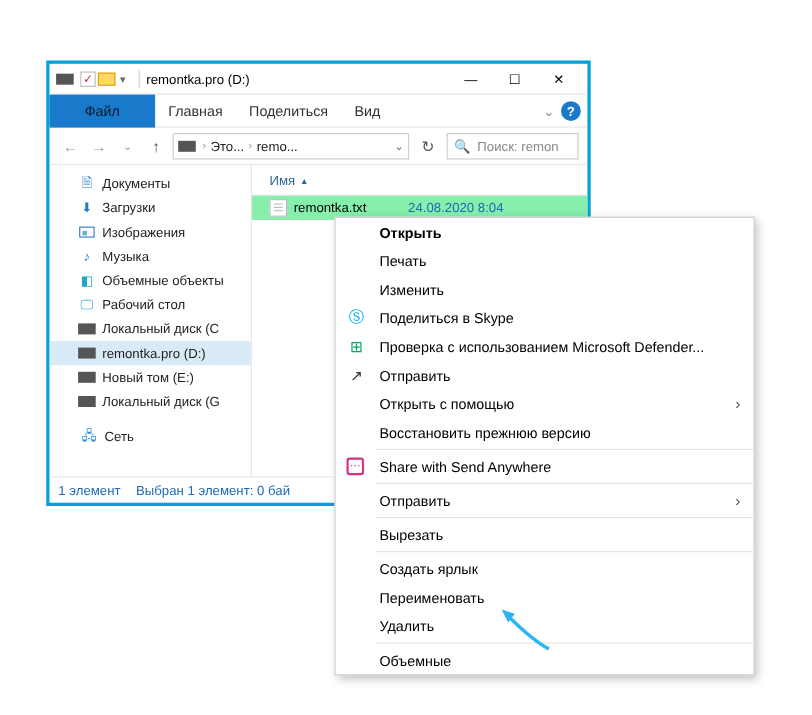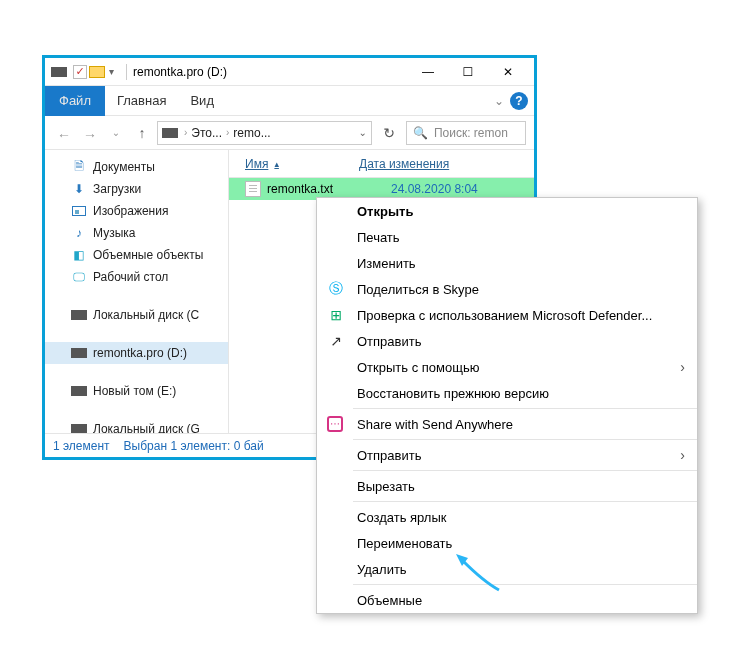--- a/index.html
+++ b/index.html
@@ -44,21 +44,21 @@
   .titlebar .icon-dd { color:#666;font-size:10px;margin-right:6px; }
   .titlebar .title { font-size:12px; }
   .titlebar .spacer { flex:1; }
   .winbtn {
     width:40px;height:26px;display:flex;align-items:center;justify-content:center;font-family:"Segoe UI Symbol",sans-serif;font-size:12px;color:#000;
   }
   .ribbon {
     height:30px;display:flex;align-items:center;border-bottom:1px solid #e5e5e5;padding-right:6px;
   }
   .ribbon .file-tab {
-    background:#1979ca;color:#e5e5e5;height:30px;display:flex;align-items:center;padding:0 14px;font-size:13px;
+    background:#1979ca;color:#0f172a;height:30px;display:flex;align-items:center;padding:0 32px;font-size:13px;
   }
   .ribbon .tab {
     padding:0 12px;font-size:13px;color:#333;height:30px;display:flex;align-items:center;
   }
   .ribbon .rspacer{flex:1;}
   .ribbon .chev{color:#888;font-size:12px;padding:0 6px;}
   .ribbon .help{width:18px;height:18px;border-radius:50%;background:#1979ca;color:#fff;display:flex;align-items:center;justify-content:center;font-size:12px;font-weight:bold;}
   .navrow {
     height:34px;display:flex;align-items:center;padding:0 8px;gap:4px;border-bottom:1px solid #e5e5e5;
   }
@@ -76,54 +76,54 @@
     width:120px;height:24px;border:1px solid #ccc;display:flex;align-items:center;padding:0 6px;gap:6px;color:#888;overflow:hidden;
   }
   .searchbox .sicon{font-size:12px;color:#888;}
   .body{flex:1;display:flex;min-height:0;}
   .sidebar{
     width:184px;border-right:1px solid #e5e5e5;overflow:hidden;padding-top:6px;
   }
   .sb-item{
     height:22px;display:flex;align-items:center;padding-left:26px;gap:6px;font-size:12px;color:#222;white-space:nowrap;
   }
-  .sb-item.indent2{margin-top:16px;}
+  .sb-item.indent2{}
   .sb-item.selected{background:#d9eaf7;}
   .sb-ico{width:16px;height:14px;display:flex;align-items:center;justify-content:center;font-size:12px;}
   .ic-docs{color:#2a7abf;}
   .ic-down{color:#2a7abf;}
   .ic-img{border:1px solid #2a7abf;width:14px;height:10px;position:relative;}
   .ic-img::after{content:"";position:absolute;left:2px;top:3px;width:4px;height:4px;background:#6ac;} 
   .ic-music{color:#2a7abf;}
   .ic-cube{color:#21a6c9;}
   .ic-desk{color:#21a6c9;}
   .ic-drive{width:16px;height:10px;background:#555;}
   .ic-net{color:#1e88e5;}
   .chev-side{position:relative;}
   .chev-side::before{content:"›";position:absolute;left:-14px;color:#888;font-size:12px;}
   .filepane{flex:1;display:flex;flex-direction:column;}
   .colhdr{
-    height:28px;display:flex;align-items:center;border-bottom:1px solid #e5e5e5;padding-left:16px;gap:4px;color:#2a6496;font-size:12px;text-decoration:underline;
+    height:28px;display:flex;align-items:center;border-bottom:1px solid #e5e5e5;padding-left:16px;gap:4px;color:#2a6496;font-size:12px;
   }
   .colhdr .col-name{width:110px;display:flex;align-items:center;gap:6px;}
   .colhdr .sort{font-size:9px;}
   .colhdr .col-date{flex:1;}
   .filerow{
     height:22px;display:flex;align-items:center;padding-left:16px;background:#86efac;font-size:12px;
   }
   .filerow .fico{width:16px;height:16px;background:#fff;border:1px solid #bbb;margin-right:6px;position:relative;}
   .filerow .fico::after{content:"";position:absolute;left:3px;top:3px;right:3px;height:1px;background:#bbb;box-shadow:0 3px 0 #bbb,0 6px 0 #bbb;}
   .filerow .fname{width:104px;color:#000;}
-  .filerow .fdate{color:#1e6bb8;margin-left:20px;}
+  .filerow .fdate{color:#1e6bb8;}
   .statusbar{
     height:24px;border-top:1px solid #e5e5e5;display:flex;align-items:center;padding:0 8px;gap:14px;font-size:12px;color:#1e6bb8;
   }
   
   .ctxmenu{
-    position:absolute;left:316px;top:197px;width:382px;background:#fff;border:1px solid #c8c8c8;box-shadow:3px 3px 8px rgba(0,0,0,.25);font-size:13px;color:#000;
+    position:absolute;left:304px;top:197px;width:382px;background:#fff;border:1px solid #c8c8c8;box-shadow:3px 3px 8px rgba(0,0,0,.25);font-size:13px;color:#000;
   }
   .cm-item{
     height:26px;display:flex;align-items:center;padding-left:40px;padding-right:12px;position:relative;
   }
   .cm-item.bold{font-weight:600;}
   .cm-sep{height:1px;background:#e3e3e3;margin:2px 0 2px 36px;}
   .cm-icon{position:absolute;left:10px;width:18px;height:18px;display:flex;align-items:center;justify-content:center;font-size:14px;}
   .cm-sub{margin-left:auto;color:#555;font-size:14px;}
   .ic-skype{color:#00aff0;}
   .ic-shield{color:#0a6;}
@@ -149,20 +149,21 @@
     <div class="title">remontka.pro (D:)</div>
     <div class="spacer"></div>
     <div class="winbtn">—</div>
     <div class="winbtn">☐</div>
     <div class="winbtn">✕</div>
   </div>
 
   <div class="ribbon">
     <div class="file-tab">Файл</div>
     <div class="tab">Главная</div>
+    <div class="tab">Поделиться</div>
     <div class="tab">Вид</div>
     <div class="rspacer"></div>
     <div class="chev">⌄</div>
     <div class="help">?</div>
   </div>
 
   <div class="navrow">
     <div class="navbtn">←</div>
     <div class="navbtn">→</div>
     <div class="navbtn" style="font-size:10px;">⌄</div>
@@ -240,21 +241,20 @@
           <span>Сеть</span>
         </div>
     </div>
 
     <div class="filepane">
       <div class="colhdr">
         <div class="col-name">
             <span>Имя</span>
             <span class="sort">▴</span>
           </div>
-        <div class="col-date">Дата изменения</div>
       </div>
       <div class="filerow">
         <div class="fico"></div>
         <div class="fname">remontka.txt</div>
         <div class="fdate">24.08.2020 8:04</div>
       </div>
     </div>
   </div>
 
   <div class="statusbar">

